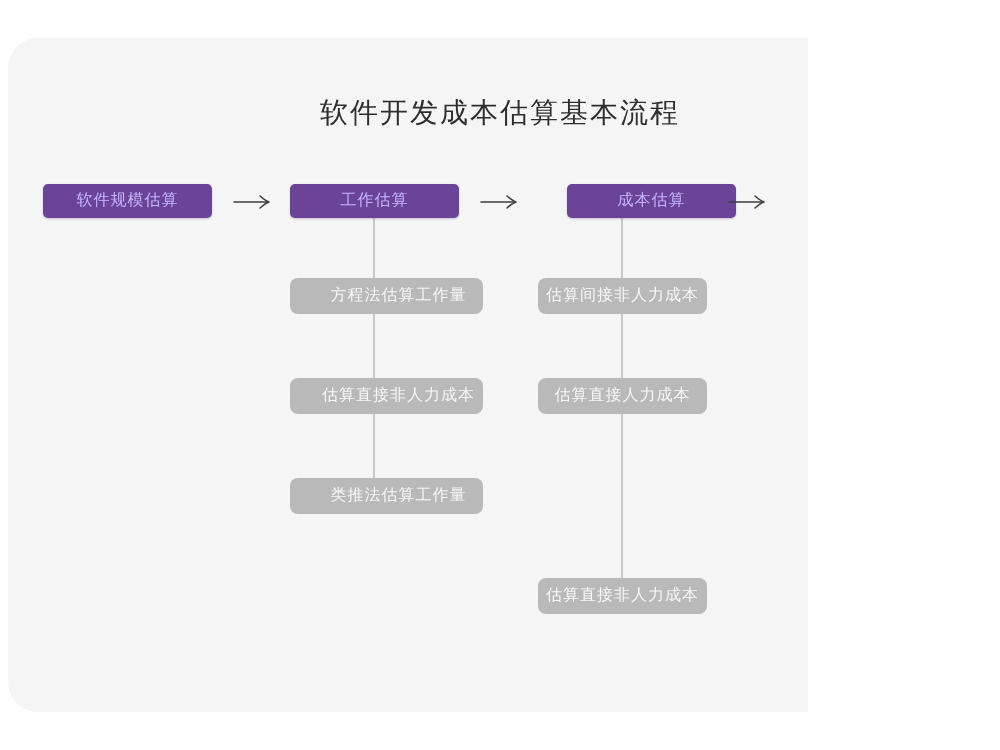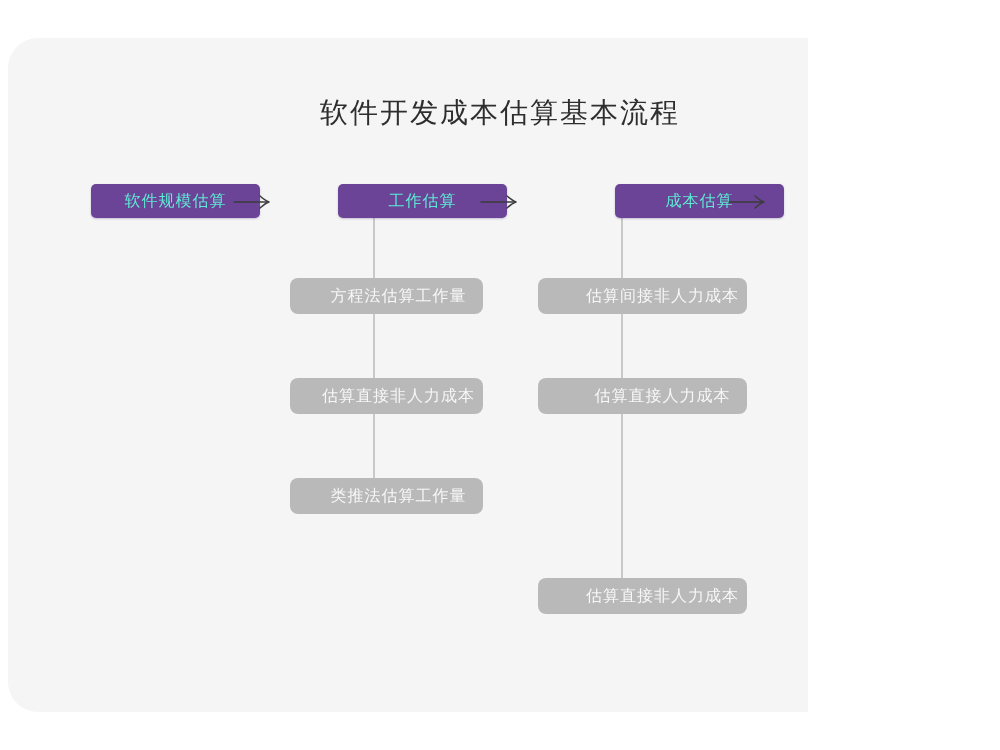--- a/index.html
+++ b/index.html
@@ -1,32 +1,32 @@
 <!DOCTYPE html>
 <html><head>
 <meta charset="utf-8">
 <style>
   html,body{margin:0;padding:0;}
   .canvas{position:relative;width:808px;height:750px;background:#ffffff;
-          font-family:Liberation Serif, serif;overflow:hidden;}
+          font-family:Liberation Mono, monospace;overflow:hidden;}
   .card{position:absolute;left:8px;top:38px;width:984px;height:674px;
         background:#f5f5f6;border-radius:30px;}
   .title{position:absolute;left:0;top:56px;width:100%;text-align:center;
          font-size:28px;letter-spacing:2px;color:#2e2e2e;}
   .vline{position:absolute;width:2px;background:#c9c9c9;}
   .vline-work{left:365px;top:180px;height:278px;}
   .vline-cost{left:613px;top:180px;height:378px;}
   .stage{position:absolute;top:146px;width:169px;height:34px;line-height:34px;
-         background:#6b4397;border-radius:5px;color:#5eead4;font-size:16px;
-         text-align:center;letter-spacing:1px;box-shadow:0 1px 2px rgba(60,30,110,.25);margin-left:48px;}
+         background:#6b4397;border-radius:5px;color:#c4b5fd;font-size:16px;
+         text-align:center;letter-spacing:1px;box-shadow:0 1px 2px rgba(60,30,110,.25);}
   .s0{left:35px;} .s1{left:282px;} .s2{left:559px;} .s3{left:778px;}
   .gbox{position:absolute;width:169px;height:36px;line-height:36px;
         background:#b9b9b9;border-radius:8px;color:#f7f7f7;font-size:16px;
         text-align:center;letter-spacing:1px;}
-  .colw{left:282px;padding-left:24px;} .colc{left:530px;padding-left:40px;}
+  .colw{left:282px;padding-left:24px;} .colc{left:530px;}
   .r0{top:240px;} .r1{top:340px;} .r2{top:440px;text-align:center;} .r3{top:540px;}
   .arrow{position:absolute;top:155px;width:44px;height:18px;}
   .a0{left:223px;} .a1{left:470px;} .a2{left:718px;}
 </style>
 </head>
 <body>
 
 <div class="canvas">
   <div class="card">
 

